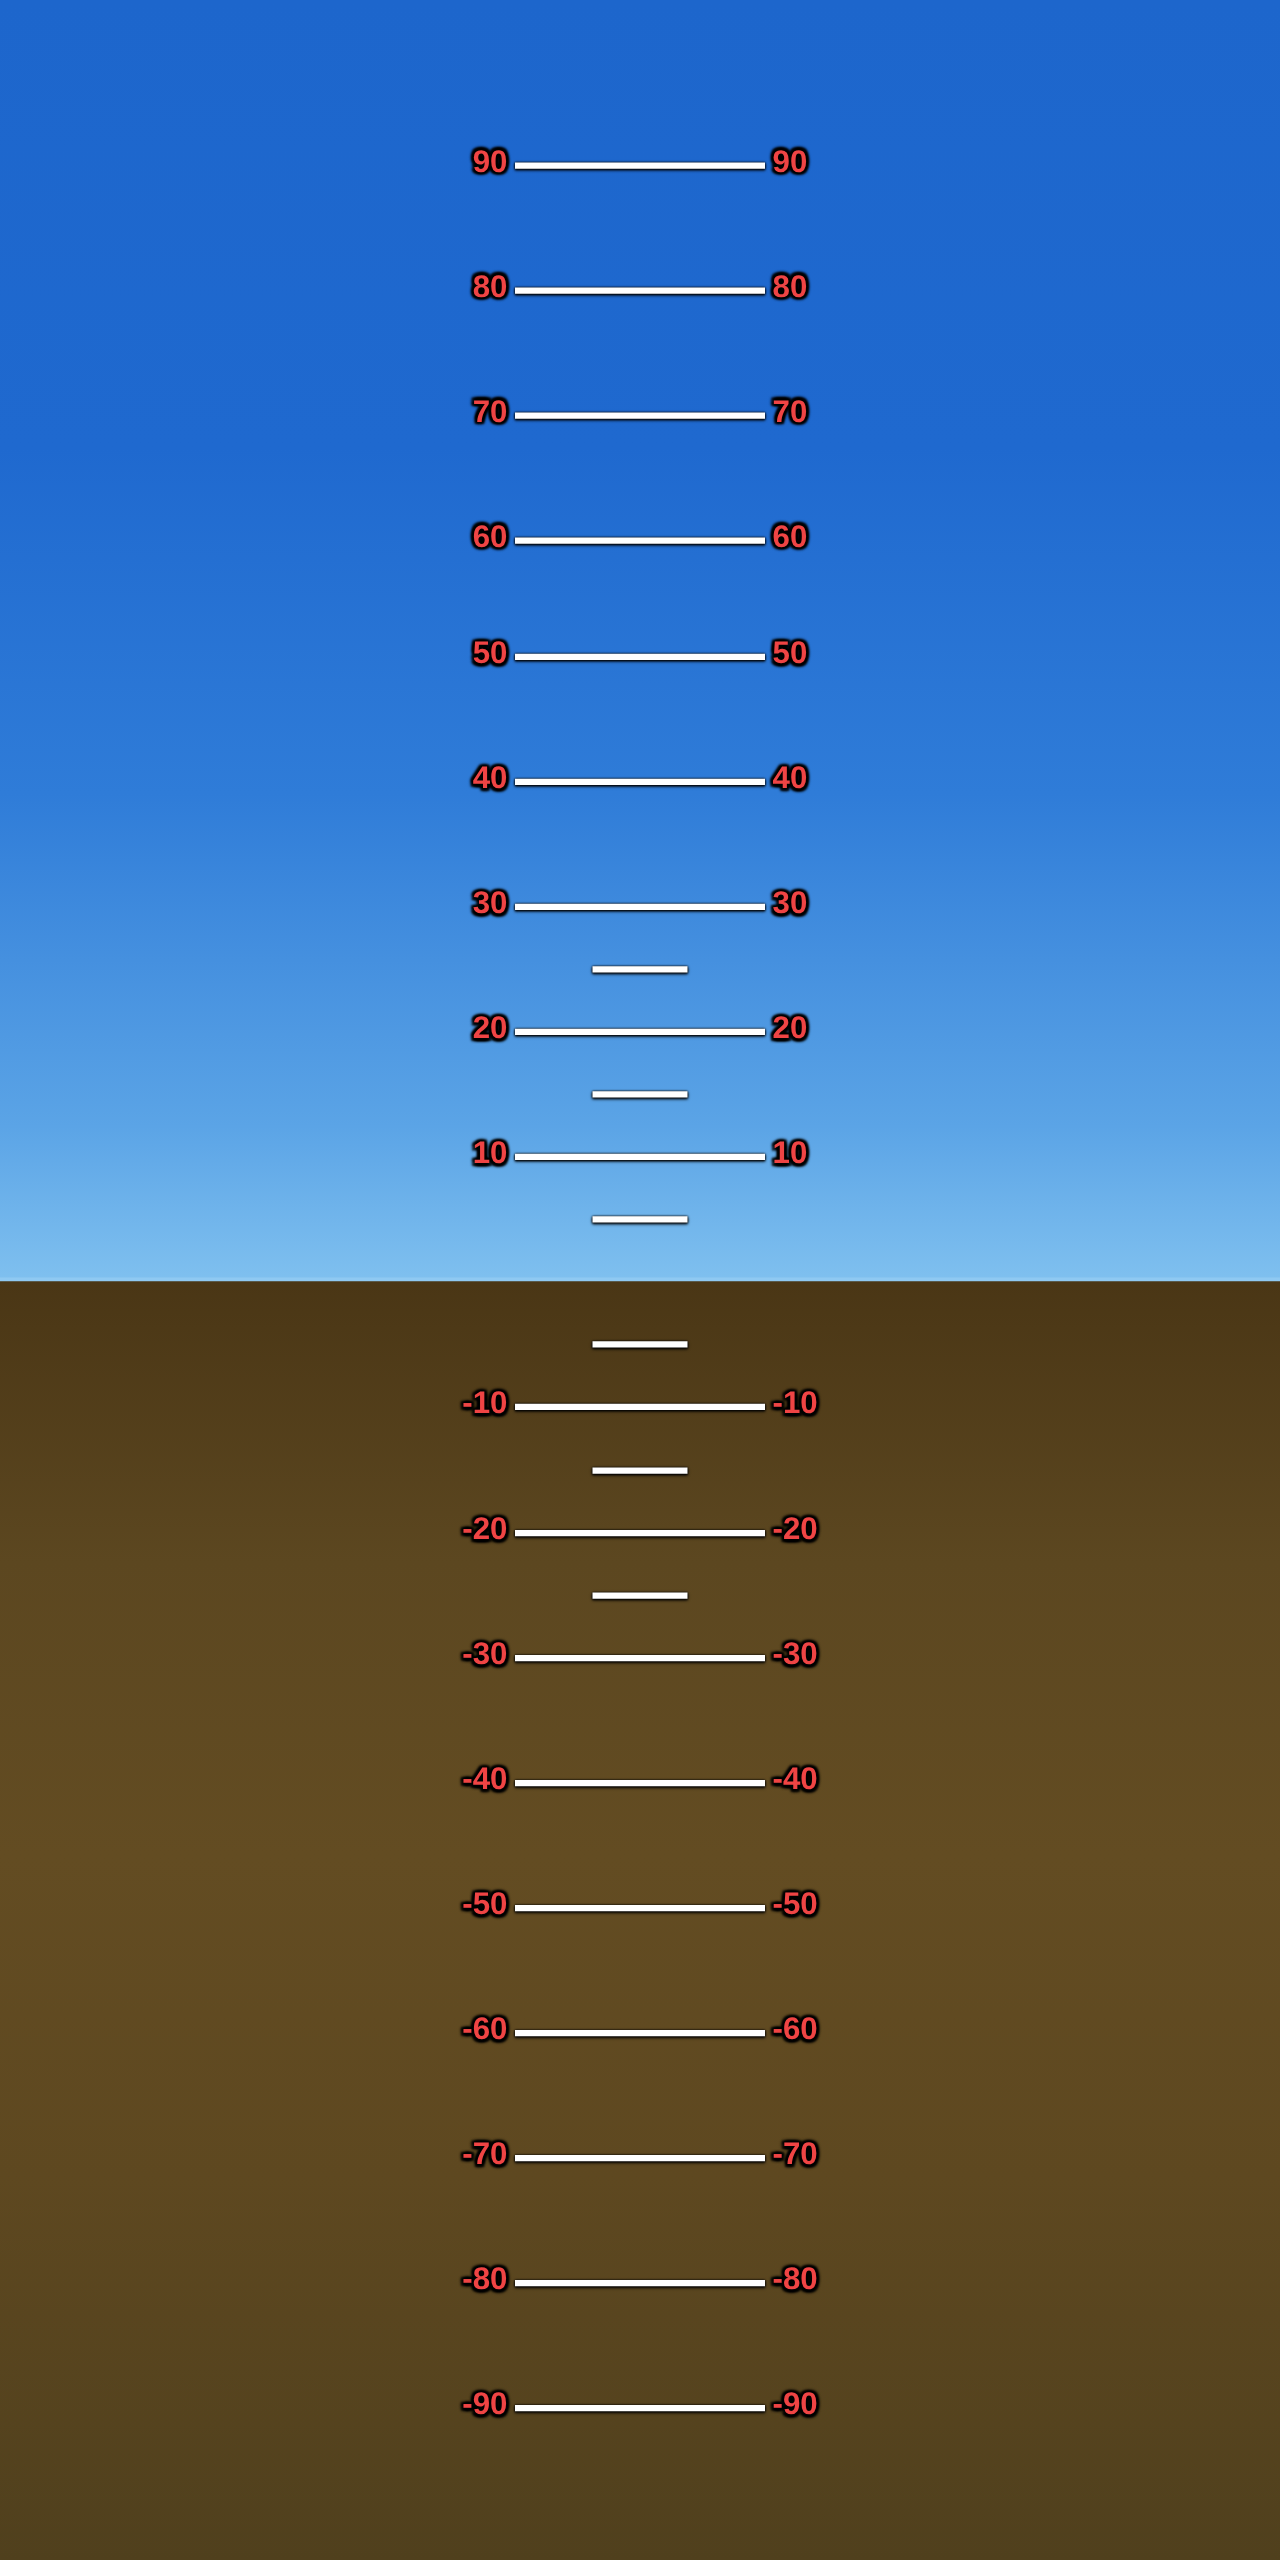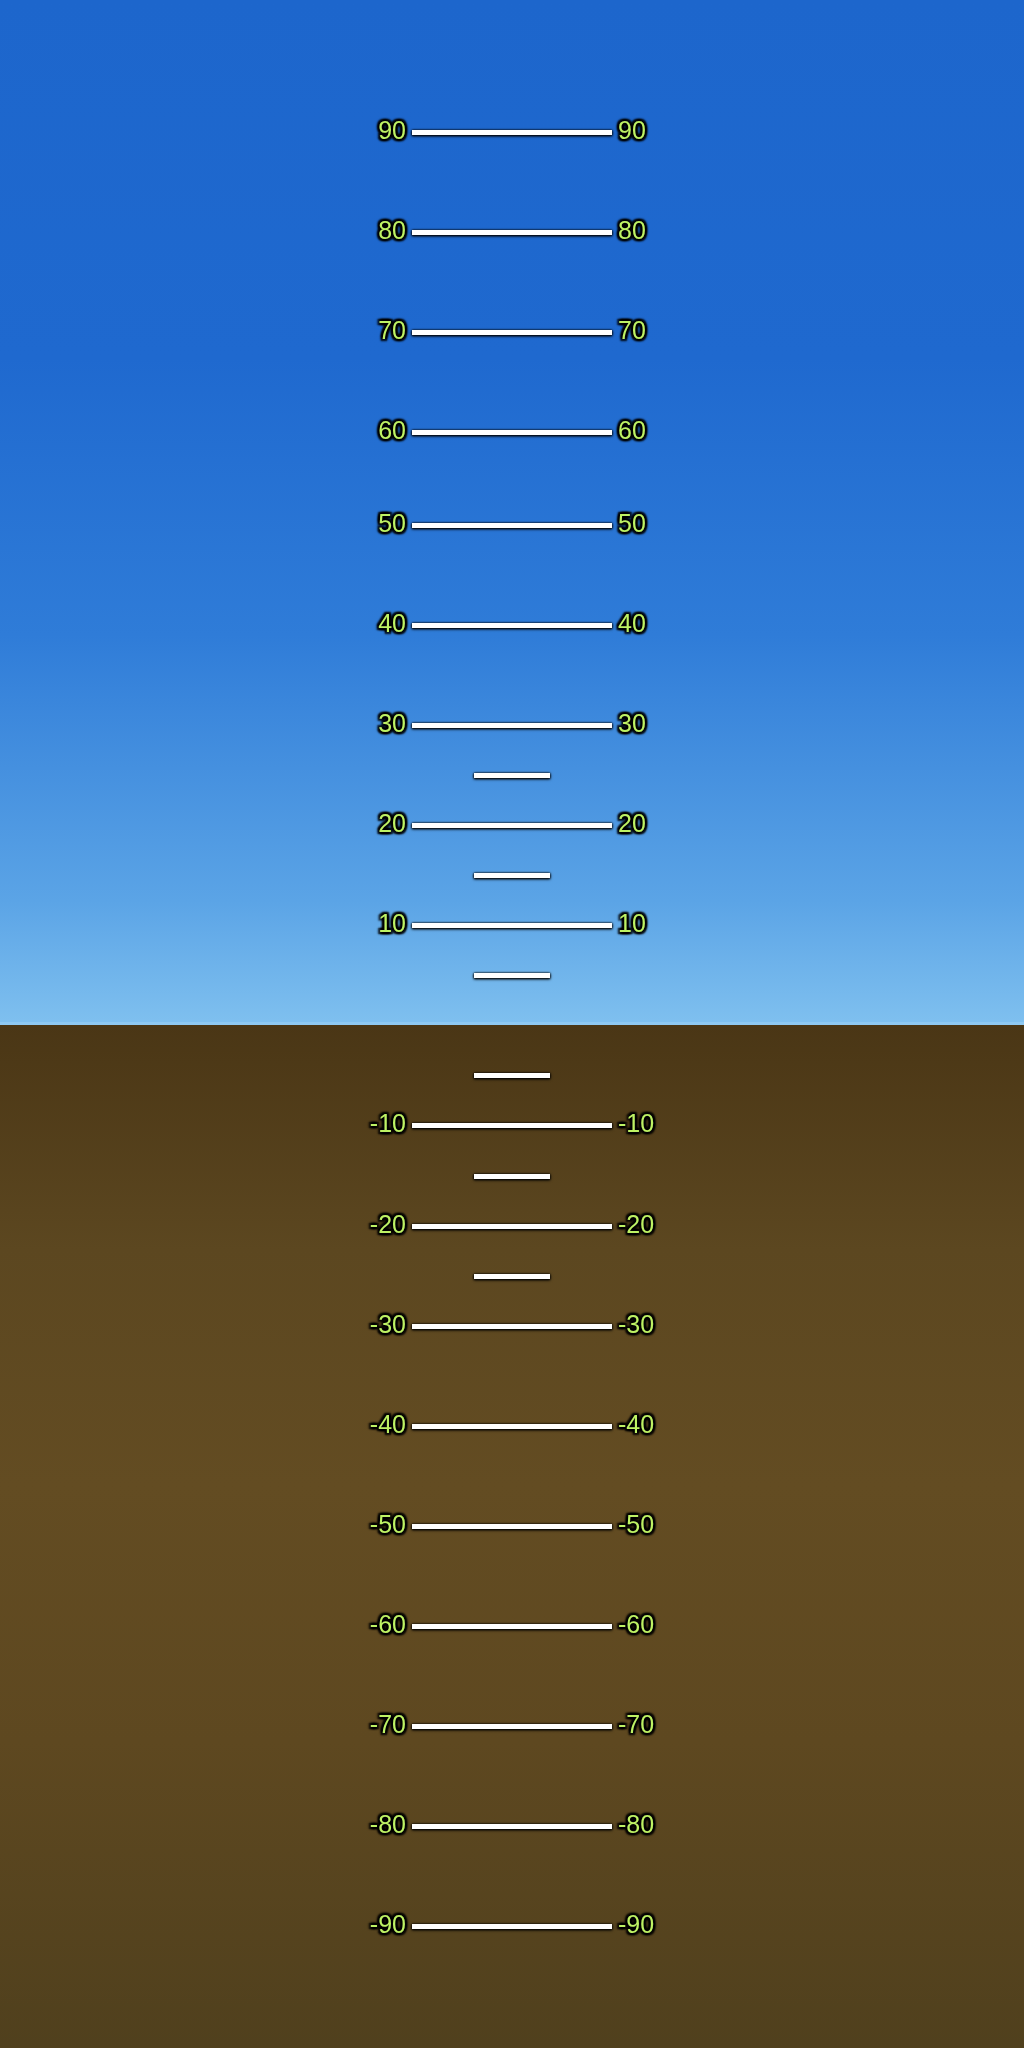--- a/index.html
+++ b/index.html
@@ -58,24 +58,24 @@
   .rung-major {
     left: 412px;
     width: 200px;
   }
   .rung-minor {
     left: 474px;
     width: 76px;
   }
   .lbl {
     position: absolute;
-    color: #bef264;
+    color: #ef4444;
     font-size: 25px;
     line-height: 25px;
-    font-weight: 400;
+    font-weight: 700;
     white-space: nowrap;
     text-shadow:
       -2px 0 2px #000, 2px 0 2px #000, 0 -2px 2px #000, 0 2px 2px #000,
       -2px -2px 2px #000, 2px 2px 2px #000, -2px 2px 2px #000, 2px -2px 2px #000;
   }
   .lbl-left {
     transform: translate(-100%, -50%);
   }
   .lbl-right {
     transform: translate(0, -50%);

